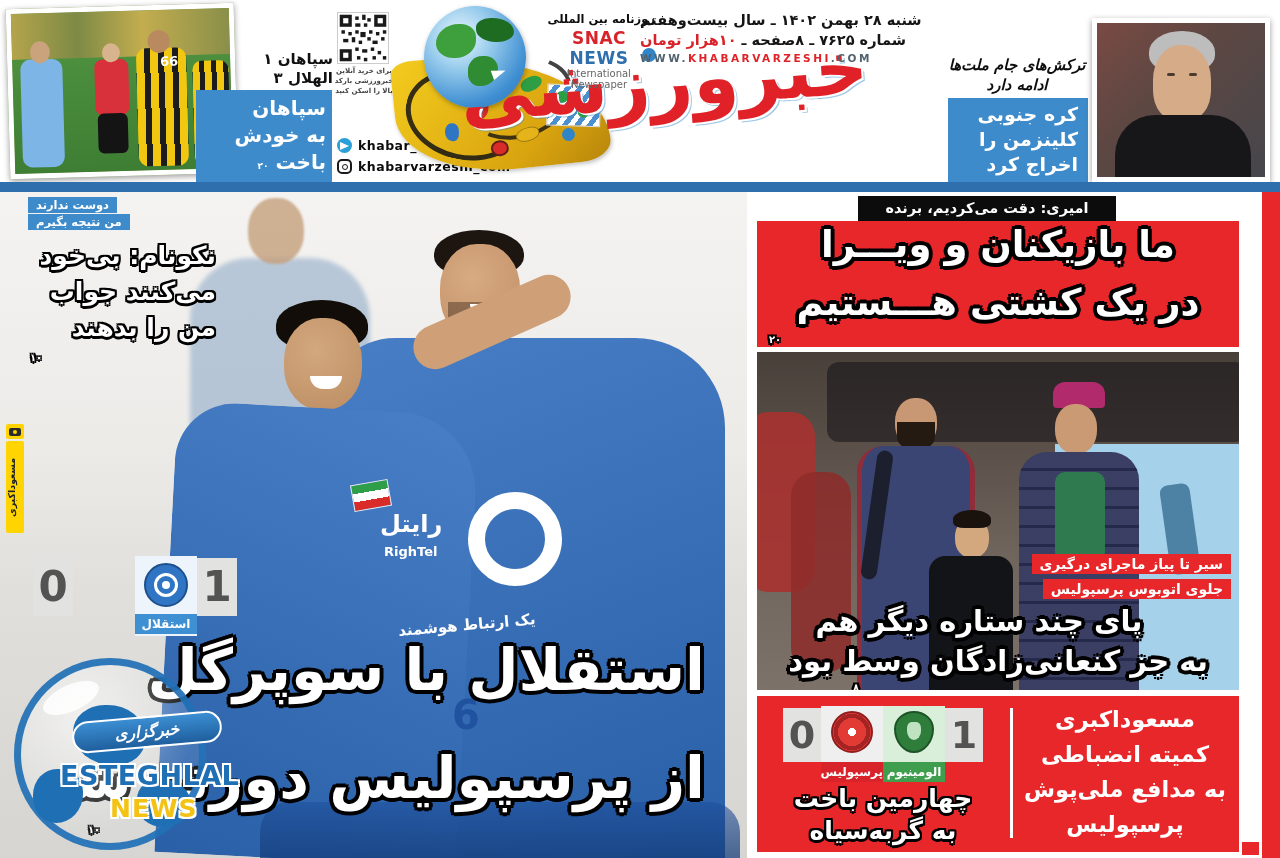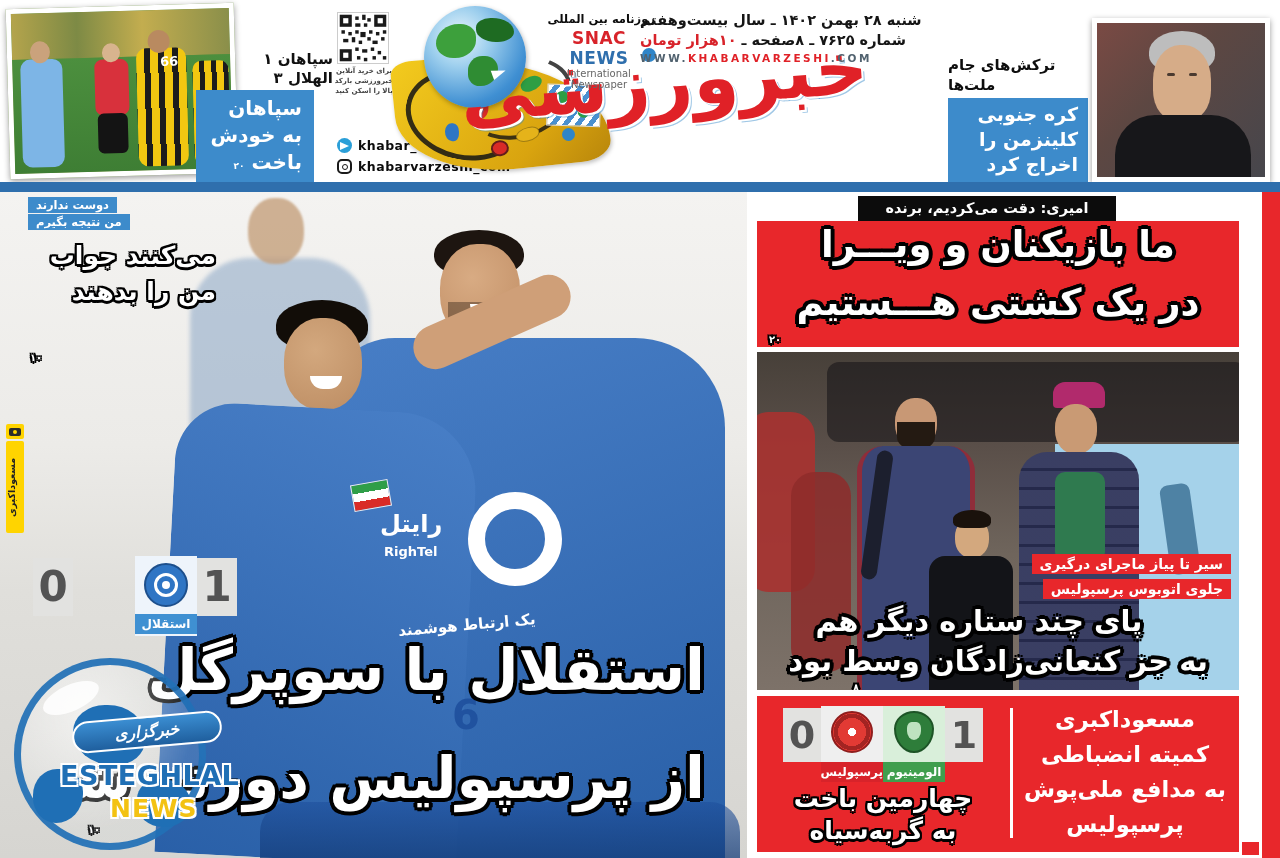--- a/index.html
+++ b/index.html
@@ -43,21 +43,21 @@
     <div class="abs" style="left:124px;top:38px;width:50px;height:118px;border-radius:10px; background:repeating-linear-gradient(90deg,#f2c711 0 8px,#1c1c1c 8px 14px);"></div>
     <div class="abs" style="left:136px;top:20px;width:22px;height:23px;background:#b98a60;border-radius:50%;"></div>
     <span class="abs b" style="left:148px;top:44px;color:#fff;font-size:13px;">66</span>
     <div class="abs" style="left:180px;top:52px;width:36px;height:104px;border-radius:9px; background:repeating-linear-gradient(90deg,#f2c711 0 7px,#1c1c1c 7px 12px);"></div>
   </div>
 
   <div class="abs rtl b" style="left:243px; top:50px; width:90px; font-size:15px; line-height:19px; color:#111; text-align:right;">
     <div>سپاهان ۱</div>
     <div>الهلال ۳</div>
   </div>
-  <div class="abs bluebox rtl" style="left:196px; top:90px; width:118px; height:92px; padding:5px 12px; text-align:right; font-size:20px; line-height:27px;">
+  <div class="abs bluebox rtl" style="left:196px; top:90px; width:136px; height:92px; padding:5px 6px; text-align:right; font-size:20px; line-height:27px;">
     <div>سپاهان</div>
     <div>به خودش</div>
     <div>
       <span>باخت</span>
       <span style="font-size:9px;">۲۰</span>
     </div>
   </div>
 
   <div class="abs" style="left:337px; top:12px; width:56px;">
     <svg width="52" height="52" viewBox="0 0 29 29" style="background:#fff; border:1px solid #ccc;">
@@ -155,21 +155,21 @@
   <div class="abs" style="left:640px; top:10px; width:325px; text-align:left;">
     <div class="rtl b" style="font-size:14.5px; line-height:20px; color:#151515;">شنبه ۲۸ بهمن ۱۴۰۲ ـ سال بیست‌وهفتم</div>
     <div class="rtl b" style="font-size:14.5px; line-height:20px; color:#151515;">
       <span>شماره ۷۶۲۵ ـ ۸صفحه ـ </span><span style="color:#d8232a;">۱۰هزار تومان</span>
     </div>
     <div class="b" style="font-size:10.5px; letter-spacing:2.5px; margin-top:2px; color:#51626f;">
       <span>WWW.</span><span style="color:#e02127;">KHABARVARZESHI</span><span>.COM</span>
     </div>
   </div>
 
-  <div class="abs rtl b" style="left:948px; top:55px; width:138px; text-align:left; font-size:15px; line-height:20px; color:#0d0d0d;">
+  <div class="abs rtl b" style="left:948px; top:55px; width:138px; text-align:center; font-size:15px; line-height:20px; color:#0d0d0d;font-style:italic;">
     <div>ترکش‌های جام ملت‌ها</div>
     <div>ادامه دارد</div>
   </div>
   <div class="abs bluebox rtl" style="left:948px; top:98px; width:140px; height:84px; padding:4px 10px; text-align:right; font-size:19px; line-height:25px;">
     <div>کره جنوبی</div>
     <div>کلینزمن را</div>
     <div>اخراج کرد</div>
   </div>
   <div class="abs photo-frame" style="left:1092px; top:18px; width:178px; height:164px; background:linear-gradient(135deg,#7a4a44 0%,#5d4742 40%,#46464c 100%);">
     <div class="abs" style="left:52px; top:8px; width:66px; height:42px; background:#bdbdbd; border-radius:50% 50% 42% 42%;"></div>
@@ -208,20 +208,21 @@
     <div class="abs rtl b" style="left:380px; top:318px; font-size:24px; color:#fff;">رایتل</div>
     <div class="abs b" style="left:384px; top:352px; font-size:13px; color:#fff;">RighTel</div>
     <div class="abs rtl b" style="left:398px; top:424px; font-size:15px; color:#fff; transform:rotate(-5deg);">یک ارتباط هوشمند</div>
     <div class="abs b" style="left:452px; top:500px; font-size:40px; color:#1d4e9c; opacity:.85;">6</div>
     <div class="abs" style="left:260px; top:610px; width:480px; height:60px; background:linear-gradient(180deg, rgba(29,78,156,.55), rgba(20,60,120,.75)); border-radius:30px 30px 0 0;"></div>
   </div>
 
   <div class="abs bluebox rtl" style="left:28px; top:197px; padding:1px 8px; font-size:11.5px; display:inline-block;">دوست ندارند</div>
   <div class="abs bluebox rtl" style="left:28px; top:214px; padding:1px 8px; font-size:11.5px; display:inline-block;">من نتیجه بگیرم</div>
   <div class="abs rtl" style="left:18px; top:238px; width:198px; text-align:right; font-size:25px; line-height:36px;">
+    <div class="ol-sm">نکونام: بی‌خود</div>
     <div class="ol-sm">می‌کنند جواب</div>
     <div class="ol-sm">من را بدهند</div>
   </div>
   <div class="abs ol-sm" style="left:30px; top:352px; font-size:10px;">۱۰</div>
 
   <div class="abs" style="left:6px; top:424px; width:18px; height:15px; background:#ffd400; border-radius:2px;">
     <span class="abs" style="left:3px; top:4px; width:12px; height:8px; background:#2b2b2b; border-radius:2px;"></span>
     <span class="abs" style="left:7px; top:6px; width:4px; height:4px; background:#ffd400; border-radius:50%;"></span>
   </div>
   <div class="abs vtext rtl b" style="left:6px; top:441px; width:18px; height:92px; background:#ffd400; color:#222; font-size:9.5px; text-align:center; padding:3px 0; border-radius:2px;">مسعوداکبری</div>

